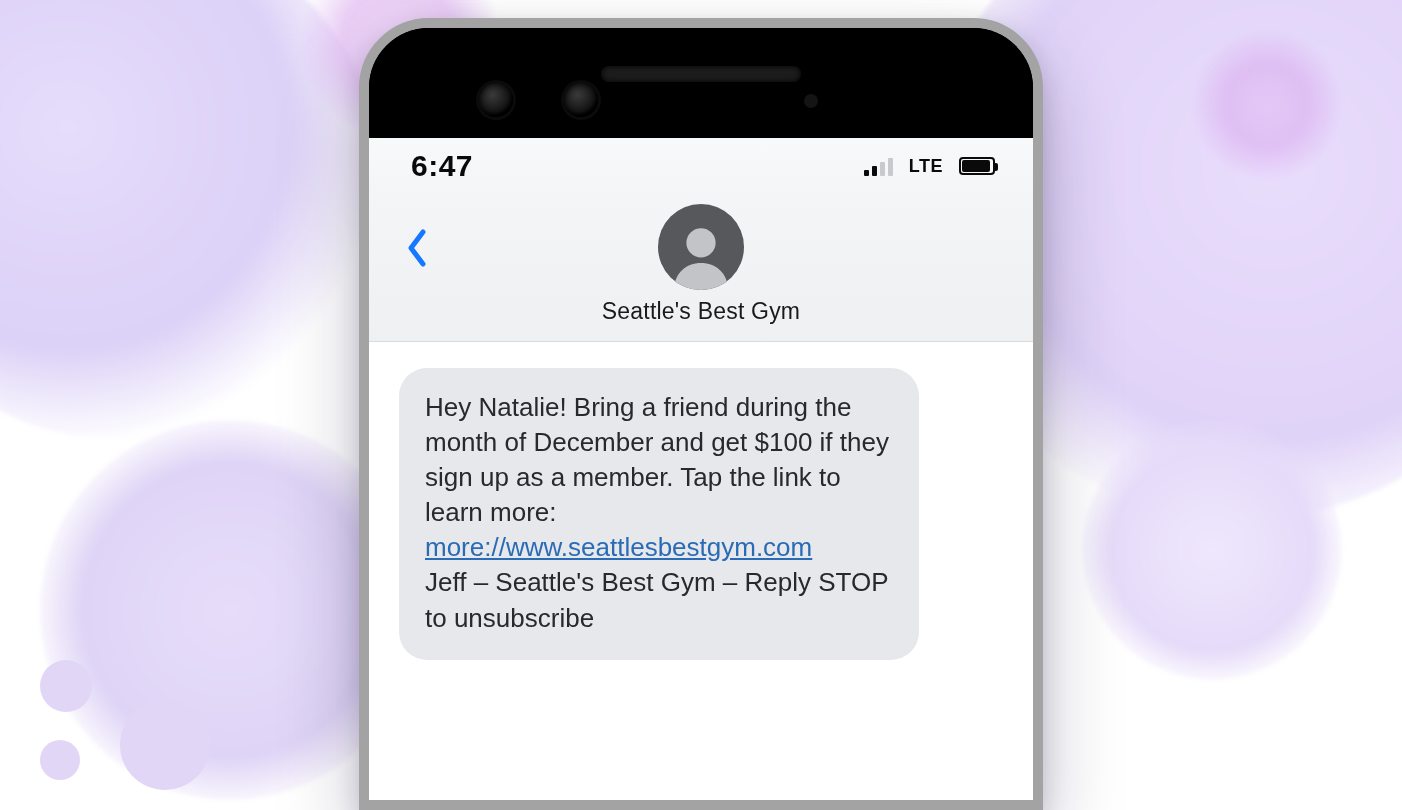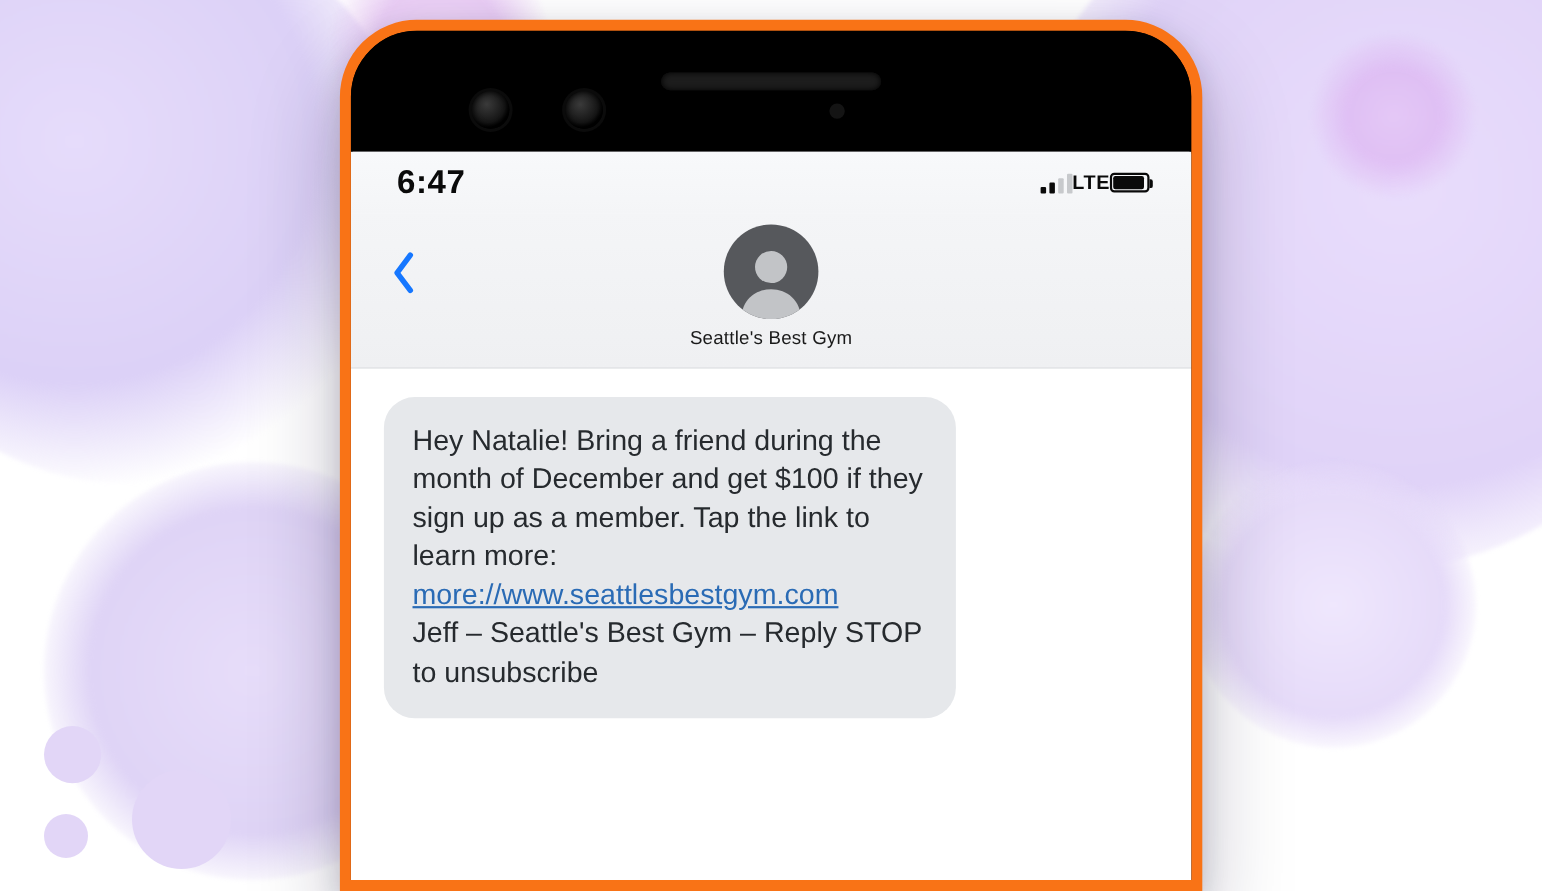--- a/index.html
+++ b/index.html
@@ -40,24 +40,24 @@
 
   
   .stage {
     position: absolute; inset: 0;
     display: flex; align-items: flex-start; justify-content: center;
     z-index: 1;
   }
   .phone {
     position: relative;
     margin-top: 18px;
-    width: 784px;
+    width: 684px;
     height: 792px; 
     background: #000;
-    border: 10px solid #f97316;
+    border: 10px solid #a3a3a3;
     border-radius: 70px 70px 0 0;
     box-shadow: 0 40px 80px rgba(20,10,50,0.25), 0 8px 24px rgba(20,10,50,0.15);
     overflow: hidden;
   }
   .phone::before {
     
     content: "";
     position: absolute; inset: -14px;
     border-radius: 80px 80px 0 0;
     box-shadow: 0 0 0 2px rgba(255,255,255,0.7) inset;
@@ -122,21 +122,21 @@
   }
   .status-time {
     font-size: 30px;
     font-weight: 700;
     letter-spacing: 0.5px;
     color: #0a0a0a;
   }
   .status-right {
     display: flex;
     align-items: center;
-    gap: 0;
+    gap: 16px;
   }
   .signal {
     display: flex; align-items: flex-end; gap: 3px;
     height: 20px;
   }
   .signal span {
     display: block; width: 5px; background: #c7c9cc; border-radius: 1px;
   }
   .signal span:nth-child(1){height:6px;background:#0a0a0a;}
   .signal span:nth-child(2){height:10px;background:#0a0a0a;}
@@ -180,21 +180,21 @@
   .avatar {
     width: 86px; height: 86px;
     margin: 0 auto 8px;
     border-radius: 50%;
     background: #56585c;
     display:flex;align-items:flex-end;justify-content:center;
     overflow:hidden;
   }
   .avatar svg { width: 72px; height: 72px; fill:#c2c4c7; }
   .contact-name {
-    font-size: 17px;
+    font-size: 23px;
     color: #1a1a1a;
     letter-spacing: 0.2px;
   }
 
   
   .messages {
     padding: 26px 30px;
     background: #ffffff;
     min-height: 500px;
   }

